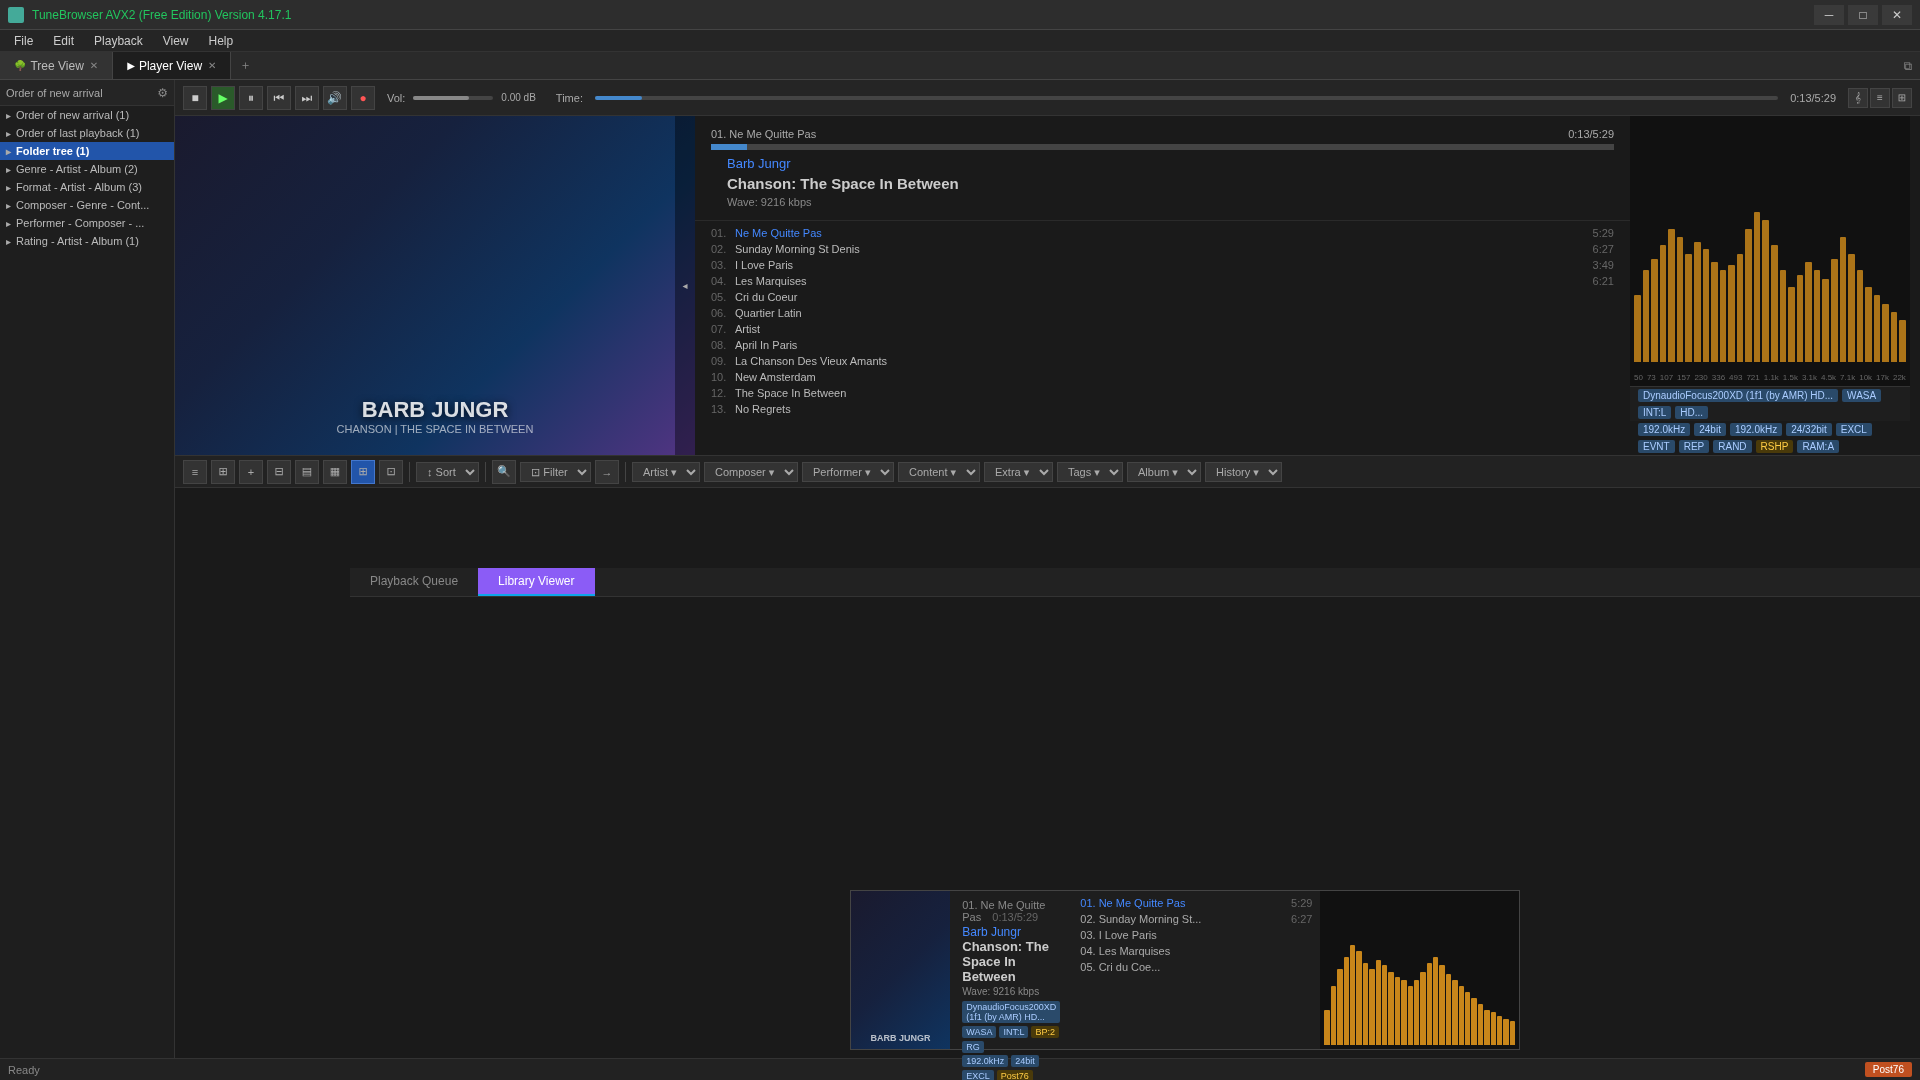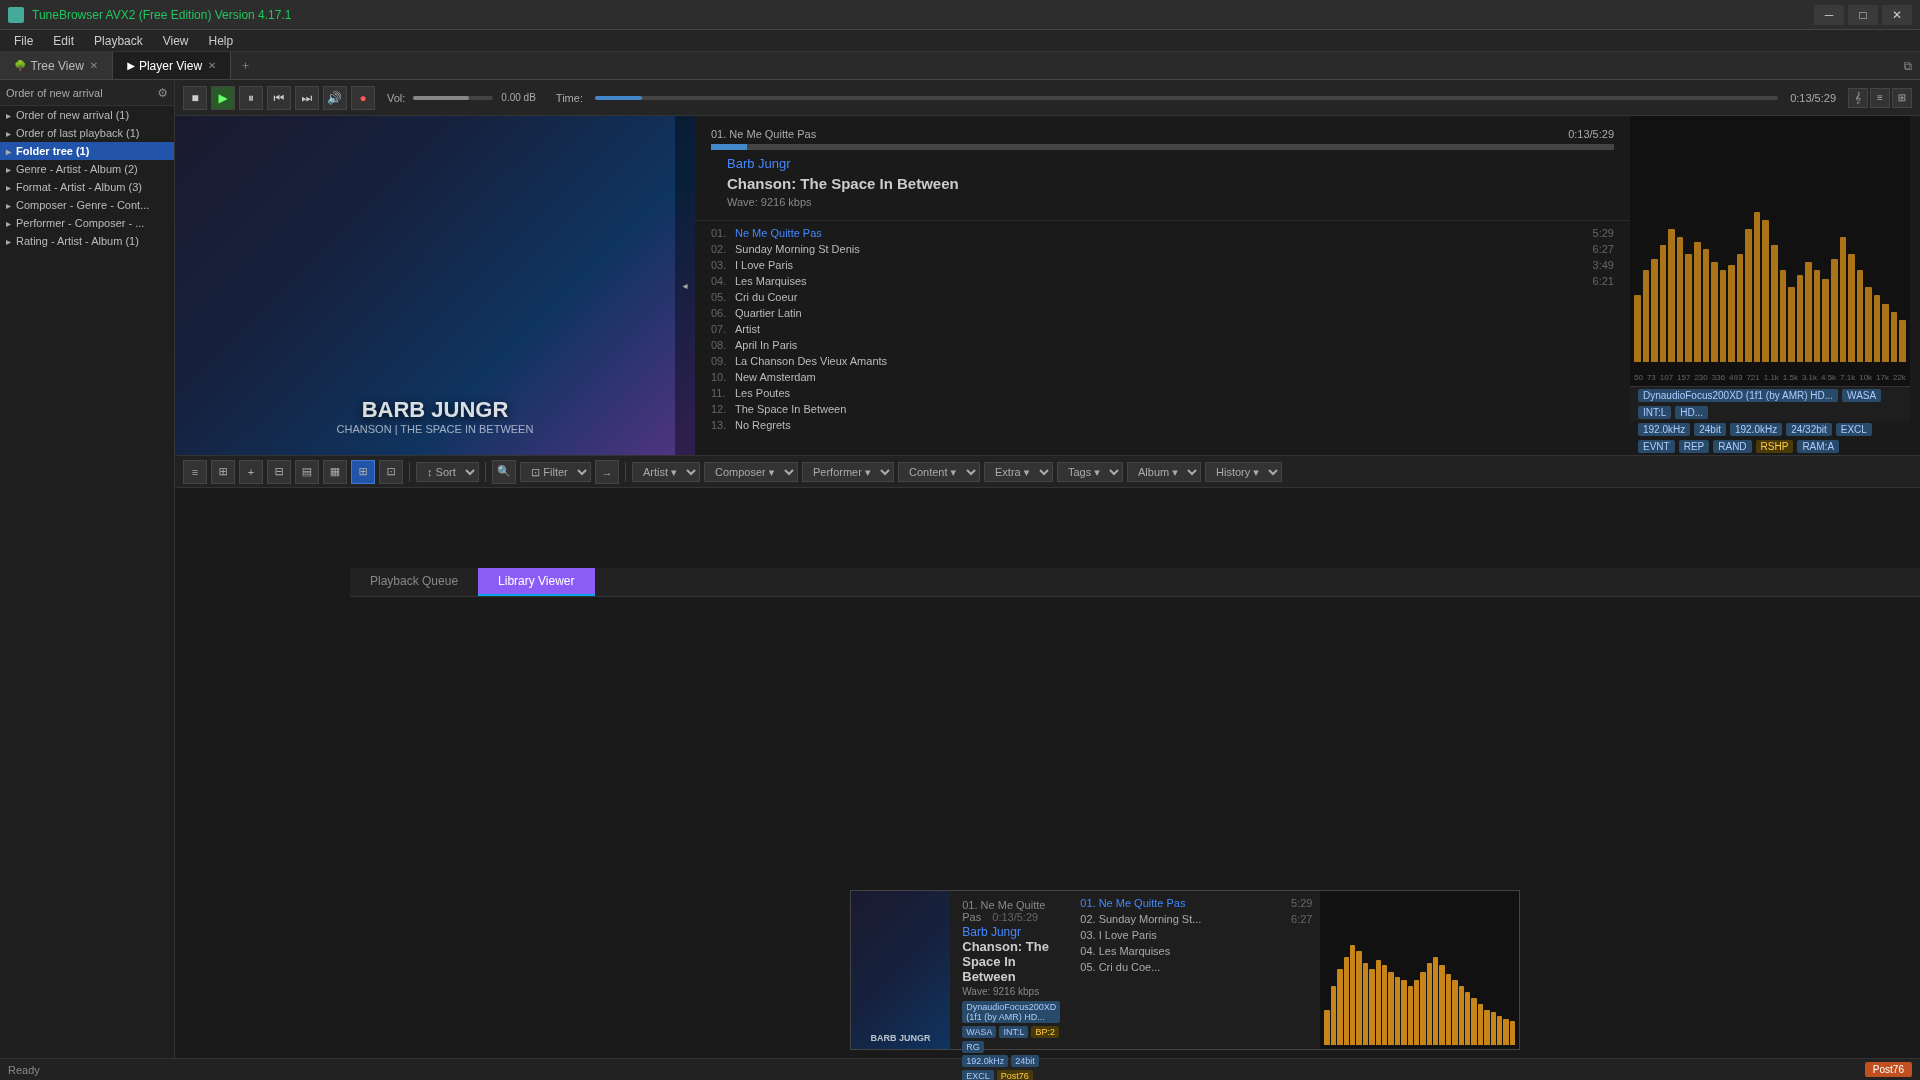--- a/index.html
+++ b/index.html
@@ -309,25 +309,20 @@
       <span class="track-dur"></span>
     </div>
           <div class="track-row">
       <span class="track-num">09.</span>
       <span class="track-name">La Chanson Des Vieux Amants</span>
       <span class="track-dur"></span>
     </div>
           <div class="track-row">
       <span class="track-num">10.</span>
       <span class="track-name">New Amsterdam</span>
-      <span class="track-dur"></span>
-    </div>
-          <div class="track-row">
-      <span class="track-num">11.</span>
-      <span class="track-name">Les Poutes</span>
       <span class="track-dur"></span>
     </div>
           <div class="track-row">
       <span class="track-num">12.</span>
       <span class="track-name">The Space In Between</span>
       <span class="track-dur"></span>
     </div>
           <div class="track-row">
       <span class="track-num">13.</span>
       <span class="track-name">No Regrets</span>

